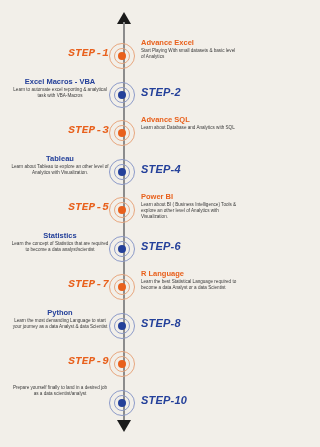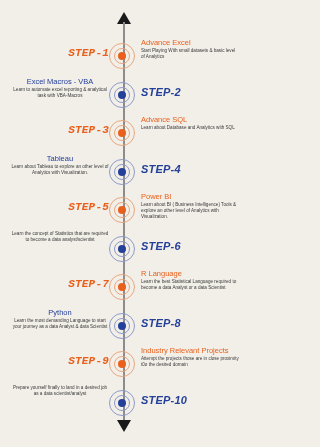--- a/index.html
+++ b/index.html
@@ -127,21 +127,21 @@
   .content.left {
     right: 141px;
     text-align: center;
   }
   .content.right {
     left: 141px;
     text-align: left;
   }
   .c-title {
     font-size: 7.5px;
-    font-weight: normal;
+    font-weight: bold;
     line-height: 9px;
     margin: 0 0 1px 0;
   }
   .c-title.orange { color: #e8601c; }
   .c-title.blue   { color: #24409a; }
   .c-desc {
     font-size: 4.6px;
     line-height: 6px;
     color: #3b3b3b;
     margin: 0;
@@ -218,20 +218,21 @@
         </div>
       </div>
       <div class="row" style="top: 230.5px;">
         <div class="node">
           <div class="ring-outer blue"></div>
           <div class="ring-inner blue"></div>
           <div class="dot blue"></div>
         </div>
         <div class="step-label blue right">STEP-6</div>
         <div class="content left">
+          <div class="c-title blue">Statistics</div>
           <div class="c-desc">Learn the concept of Statistics that are required to become a data analyst/scientist</div>
         </div>
       </div>
       <div class="row" style="top: 269px;">
         <div class="node">
           <div class="ring-outer orange"></div>
           <div class="ring-inner orange"></div>
           <div class="dot orange"></div>
         </div>
         <div class="step-label orange left">STEP-7</div>
@@ -252,24 +253,20 @@
           <div class="c-desc">Learn the most demanding Language to start your journey as a data Analyst &amp; data Scientist</div>
         </div>
       </div>
       <div class="row" style="top: 346px;">
         <div class="node">
           <div class="ring-outer orange"></div>
           <div class="ring-inner orange"></div>
           <div class="dot orange"></div>
         </div>
         <div class="step-label orange left">STEP-9</div>
-        <div class="content right">
-          <div class="c-title orange">Industry Relevant Projects</div>
-          <div class="c-desc">Attempt the projects those are in close proximity t0o the desired domain</div>
-        </div>
       </div>
       <div class="row" style="top: 384.5px;">
         <div class="node">
           <div class="ring-outer blue"></div>
           <div class="ring-inner blue"></div>
           <div class="dot blue"></div>
         </div>
         <div class="step-label blue right">STEP-10</div>
         <div class="content left">
           <div class="c-desc">Prepare yourself finally to land in a desired job as a data scientist/analyst</div>

